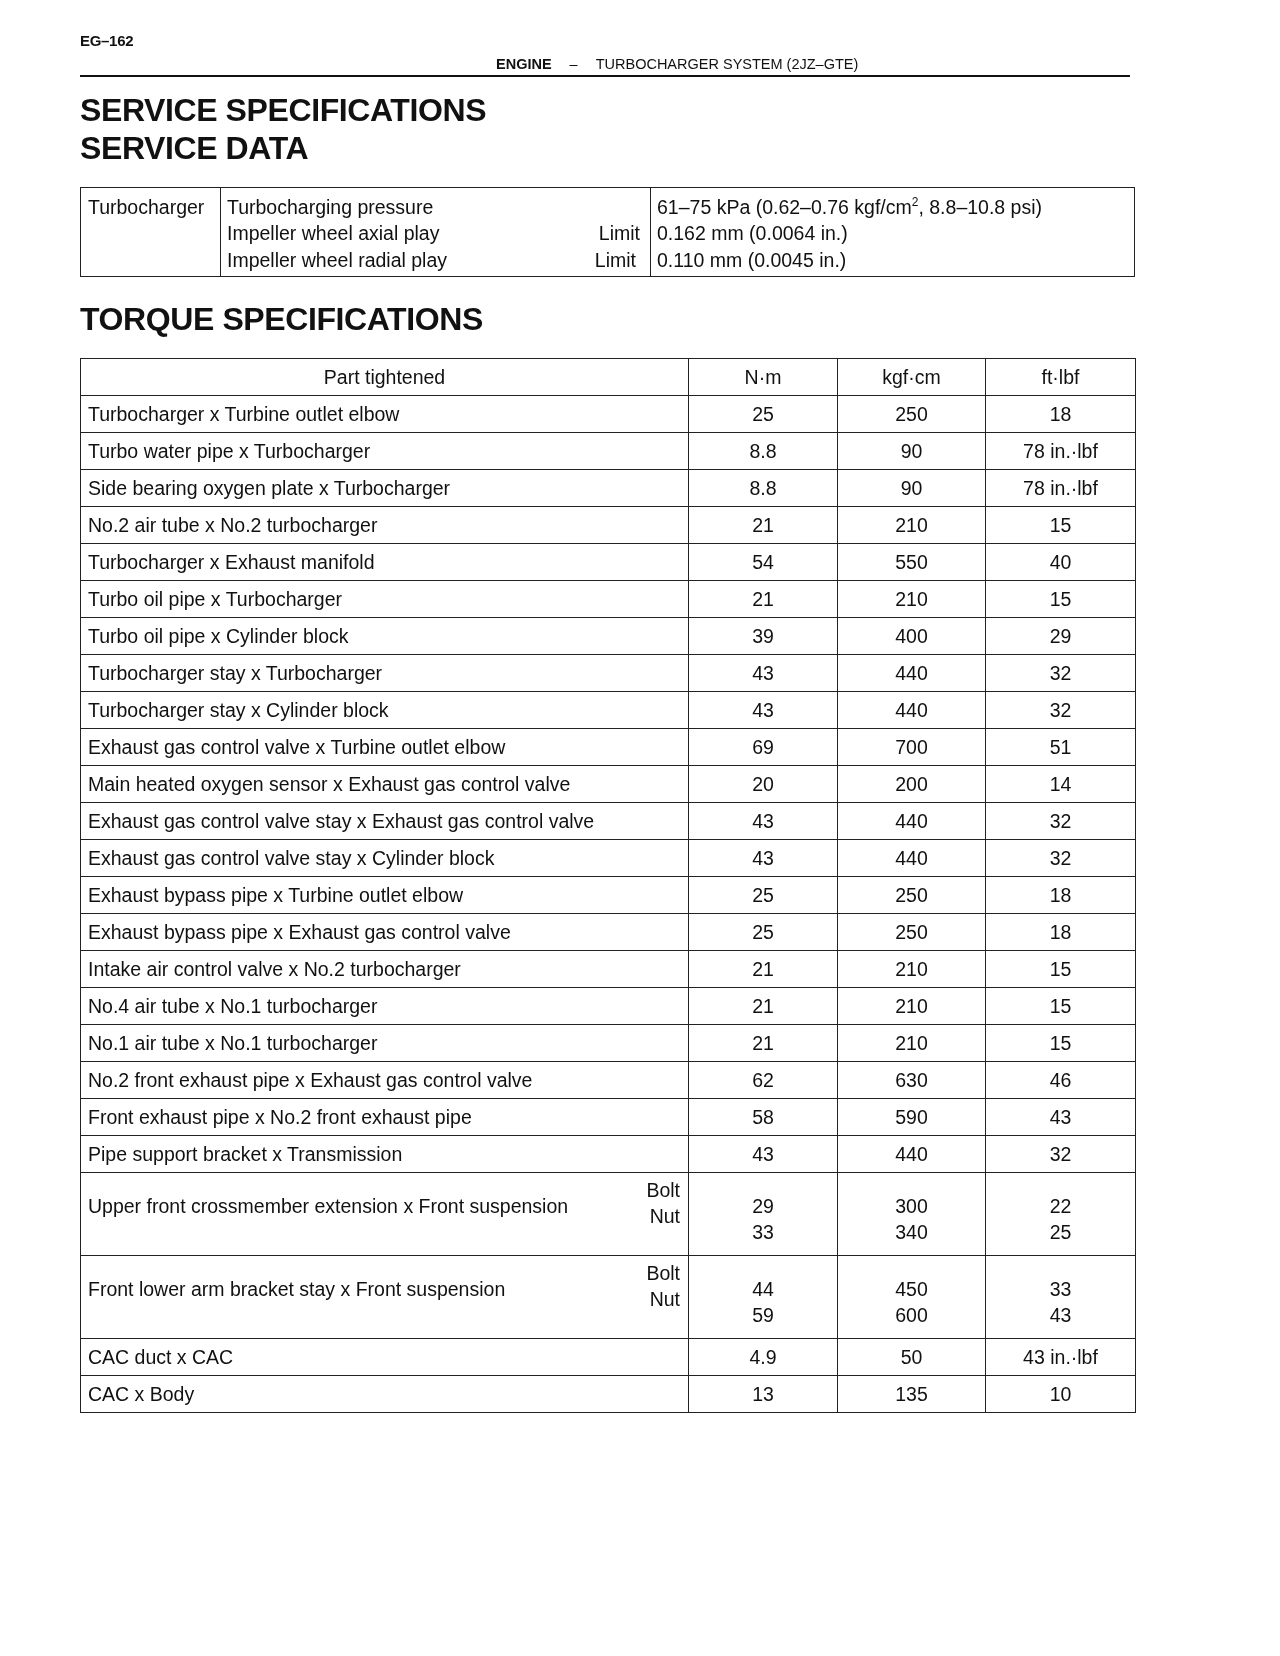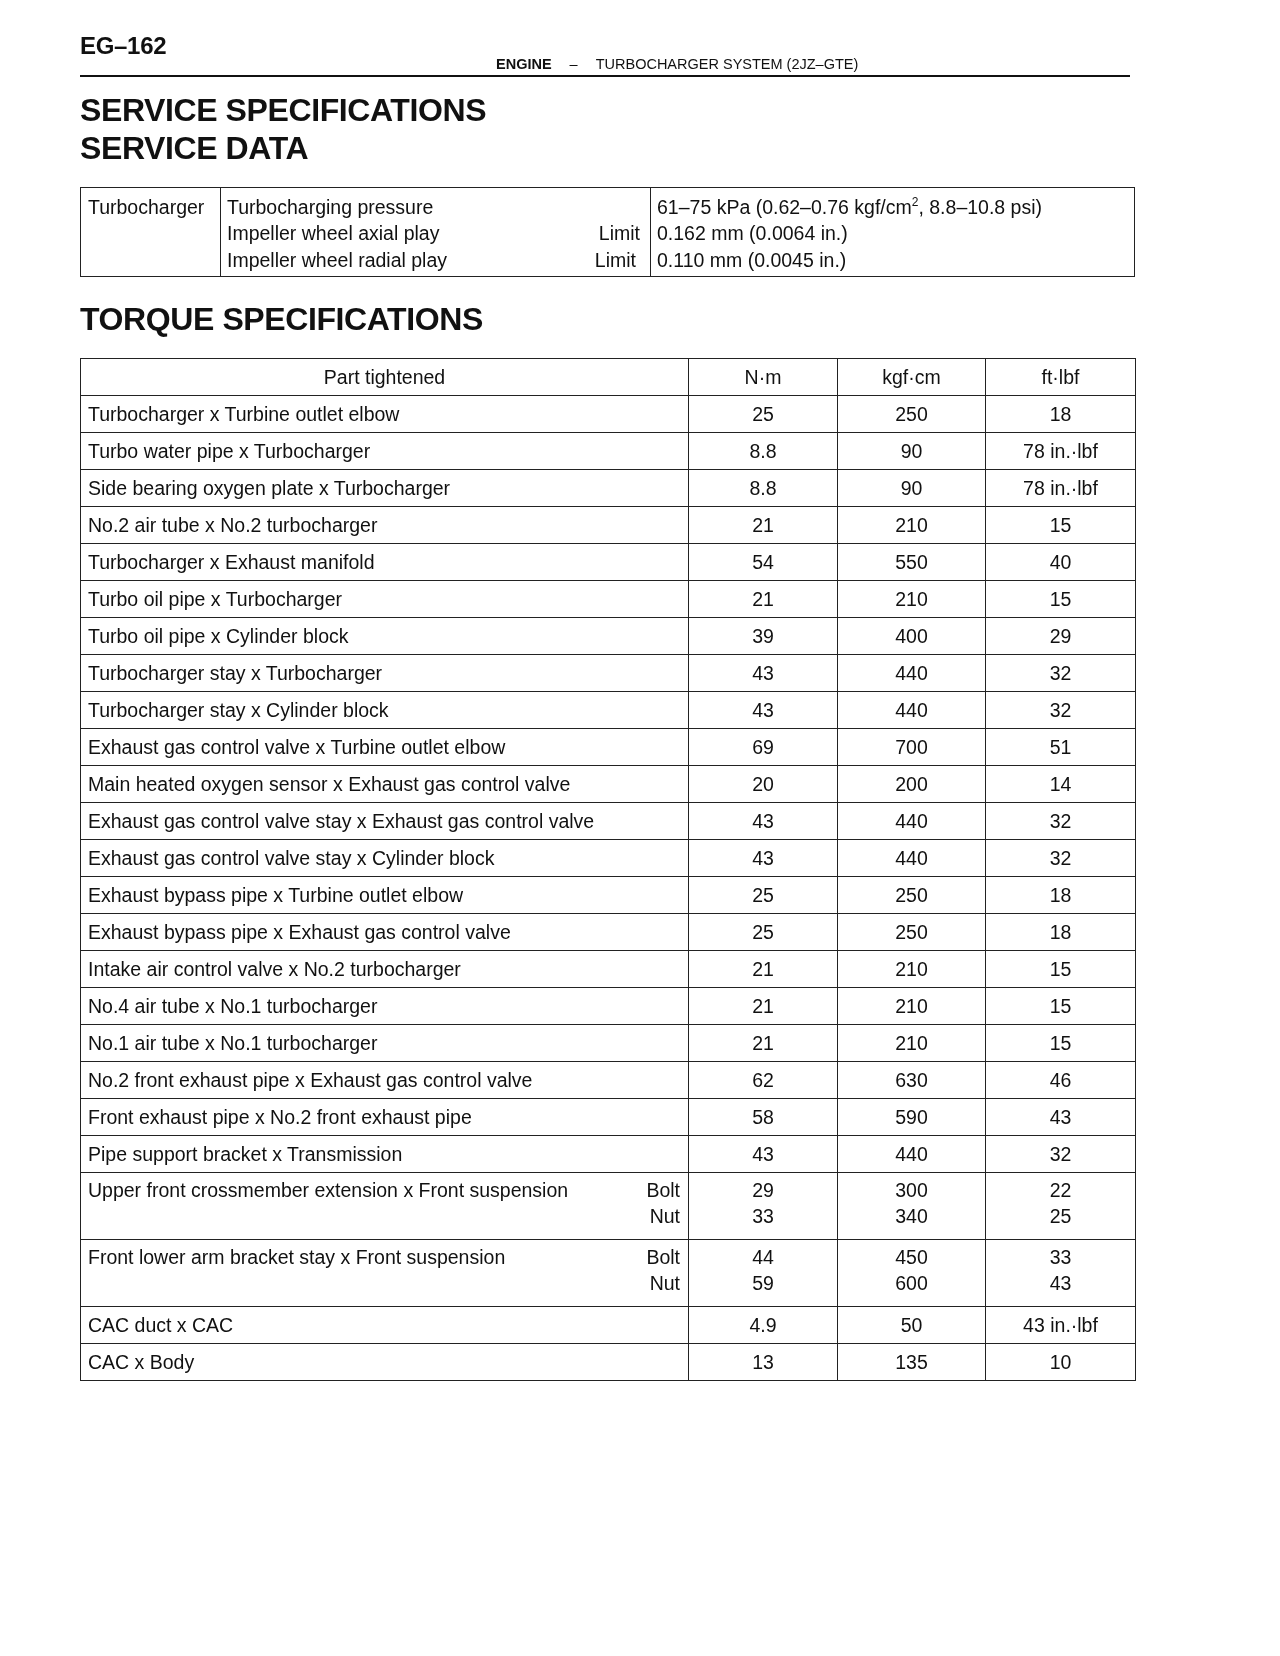--- a/index.html
+++ b/index.html
@@ -2,21 +2,21 @@
 <html><head>
   <meta charset="utf-8">
   <style>
     html, body { margin: 0; padding: 0; background: #ffffff; }
     body {
       width: 1280px; height: 1656px; position: relative; overflow: hidden;
       font-family: "Liberation Sans", sans-serif; color: #111;
     }
     .page-num {
       position: absolute; left: 80px; top: 32px;
-      font-size: 24px; font-weight: bold; letter-spacing: -0.3px;
+      font-size: 15px; font-weight: bold; letter-spacing: -0.3px;
     }
     .running-header {
       position: absolute; left: 496px; top: 56px; font-size: 14.5px; white-space: nowrap;
     }
     .running-header .bold { font-weight: bold; }
     .running-header .dash { display: inline-block; margin: 0 18px; }
     .header-rule {
       position: absolute; left: 80px; top: 75px; width: 1050px; height: 0;
       border-top: 2px solid #111;
     }
@@ -49,21 +49,21 @@
       position: absolute; left: 80px; top: 358px; width: 1055px;
       border-collapse: collapse; table-layout: fixed; font-size: 19.5px;
     }
     .torque td, .torque th {
       border: 1.5px solid #222; padding: 0; font-weight: normal;
       vertical-align: middle; height: 36px; line-height: 26px;
     }
     .torque th { text-align: center; }
     .torque td.part { padding-left: 7px; text-align: left; }
     .torque td.num { text-align: center; }
-    .torque tr.multi td { height: 62px; vertical-align: top; padding-top: 4px; }
+    .torque tr.multi td { height: 62px; vertical-align: top; padding-top: 20px; }
     .torque tr.multi td.part { position: relative; }
     .torque .sub-labels { position: absolute; right: 8px; top: 4px; text-align: right; }
     .torque .stack div { height: 26px; line-height: 26px; }
     col.c-part { width: 608px; }
     col.c-nm { width: 149px; }
     col.c-kgf { width: 148px; }
     col.c-ft { width: 150px; }
   </style>
 </head>
 <body>

